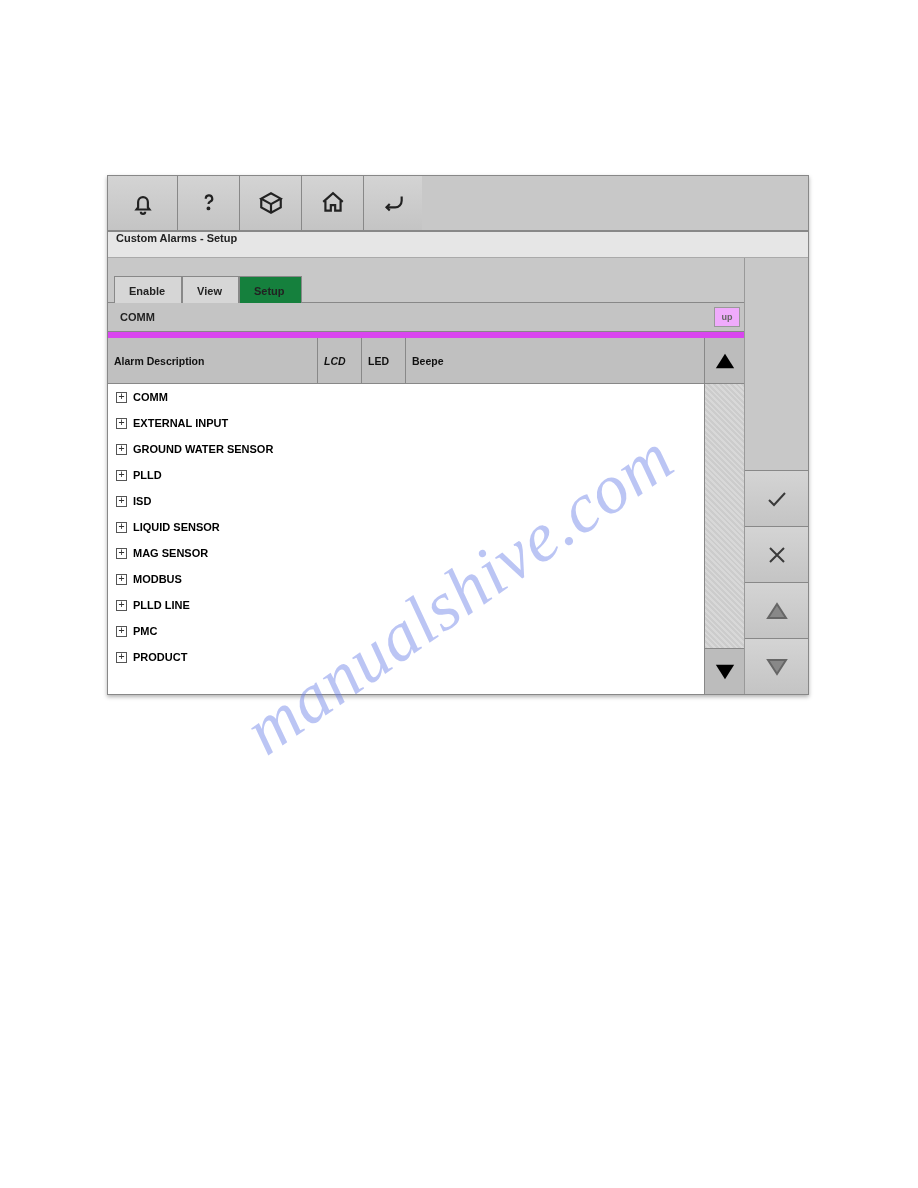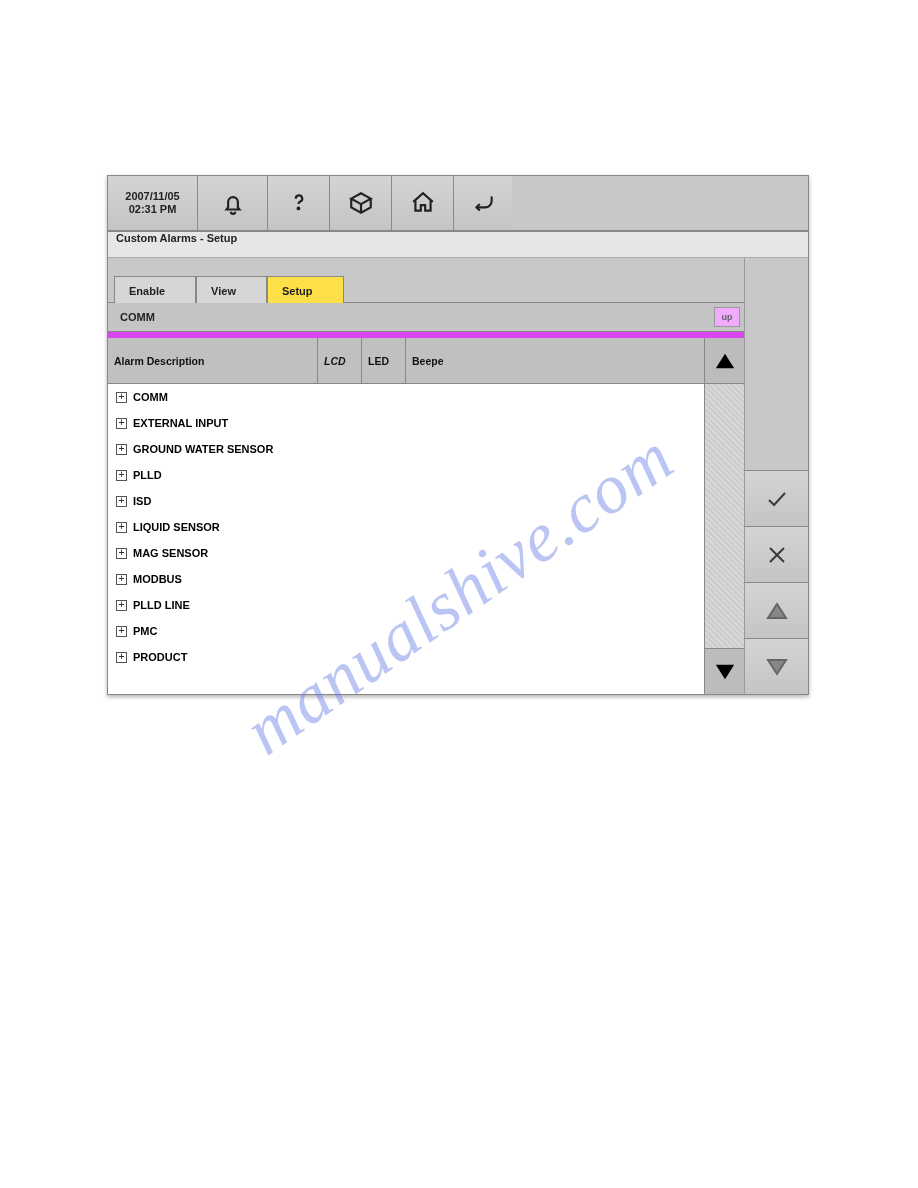--- a/index.html
+++ b/index.html
@@ -38,26 +38,26 @@
   }
 
   
   .split{ display:flex; height:calc(100% - 56px - 26px); }
   .leftpane{ width:636px; background:#c8c8c8; display:flex; flex-direction:column; }
   .rightpane{ flex:1; background:#c8c8c8; border-left:1px solid #999; display:flex; flex-direction:column; }
 
   
   .tabs{ height:40px; display:flex; align-items:flex-end; padding-left:6px; gap:0; margin-top:4px;}
   .tab{
-    padding: 8px 30px 6px 14px;
+    padding: 8px 16px 6px 14px;
     background:#d0d0d0; border:1px solid #888; border-bottom:none;
     font-size:11px; font-weight:bold; color:#222; cursor:pointer;
     position:relative; top:1px;
   }
-  .tab.active{ background:#fde047; z-index:2; }
+  .tab.active{ background:#15803d; z-index:2; }
   .tab:not(.active){ background:#d6d6d6; }
 
   
   .catrow{
     height:30px; background:#c4c4c4; border:1px solid #888; border-left:none; border-right:none;
     display:flex; align-items:center; justify-content:space-between;
     padding:0 4px 0 12px; font-size:11px; font-weight:bold; color:#222;
   }
   .upbtn{
     width:26px; height:20px; font-size:9px; color:#666; background:#f0abfc;
@@ -119,24 +119,20 @@
     font-style:italic;
   }
 </style>
 </head>
 <body>
 <div class="page">
 
 <div class="app">
 
   <div class="topbar">
-    <div class="cell dt">
-      <span>2007/11/05</span>
-      <span>02:31 PM</span>
-    </div>
     <div class="cell bell">
       <svg class="ticon" viewBox="0 0 24 24">
         <path d="M6 18h12l-1.5-2V11a4.5 4.5 0 0 0-9 0v5L6 18z"></path>
             <path d="M10 20a2 2 0 0 0 4 0"></path>
       </svg>
     </div>
     <div class="cell icon">
       <svg class="ticon" viewBox="0 0 24 24">
         <path d="M9 8a3 3 0 1 1 4.2 2.7c-1 .5-1.7 1.1-1.7 2.3"></path>
             <circle cx="11.5" cy="17" r="0.8" fill="#222"></circle>

